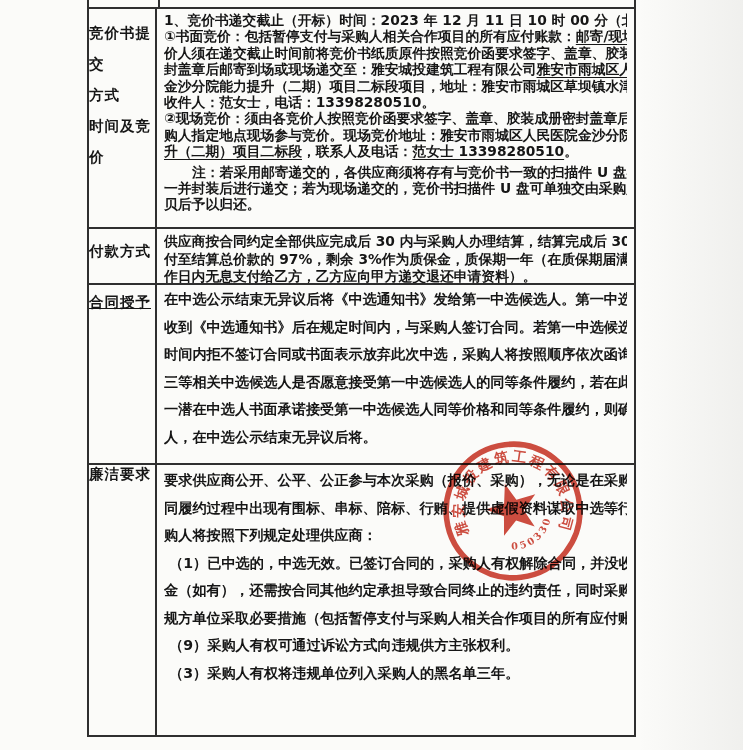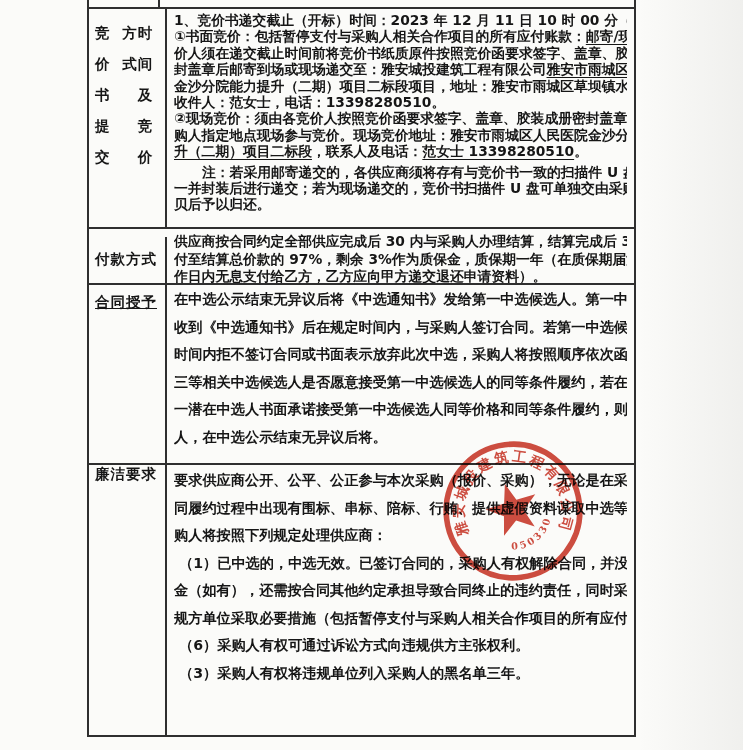--- a/index.html
+++ b/index.html
@@ -23,27 +23,27 @@
     border:2px solid #2f2f2f;box-sizing:border-box;
     display:flex;flex-direction:column;
   }
   .trow{display:flex;box-sizing:border-box;border-top:2px solid #2f2f2f;overflow:hidden;}
   .trow.first{border-top:none;}
   .r1{height:218px;flex:none;}
   .r2{height:56px;flex:none;}
   .r3{height:180px;flex:none;}
   .r4{flex:1;}
   .hcell{
-    width:78px;flex:none;border-right:2px solid #2f2f2f;box-sizing:border-box;
+    width:68px;flex:none;border-right:2px solid #2f2f2f;box-sizing:border-box;
     font-weight:bold;font-size:14.5px;letter-spacing:1px;color:#161616;
-    padding-left:6px;display:flex;flex-direction:row;
+    display:flex;flex-direction:column;
   }
   .r1 .hcell{padding-top:9px;}
   .r1 .hcell .hline{line-height:31px;}
-  .r2 .hcell{padding-top:13px;margin-top:8px;}
+  .r2 .hcell{padding-top:13px;}
   .r3 .hcell{padding-top:8px;text-decoration:underline;}
   .r4 .hcell{justify-content:flex-start;padding-bottom:14px;}
   .hline{line-height:18px;}
   .ccell{flex:1;padding:0 7px;overflow:hidden;box-sizing:border-box;}
   .para{
     white-space:nowrap;overflow:hidden;
     font-weight:bold;color:#161616;
   }
   .r1 .ccell{padding-top:3px;}
   .r1 .para{font-size:13.8px;line-height:16.4px;}
@@ -130,21 +130,21 @@
     <div class="hcell">
         <div class="hline">廉洁要求</div>
       </div>
     <div class="ccell">
         <div class="para"><span>要求供应商公开、公平、公正参与本次采购（报价、采购），无论是在采购过程或合</span></div>
         <div class="para"><span>同履约过程中出现有围标、串标、陪标、行贿、提供虚假资料谋取中选等行为的，采</span></div>
         <div class="para"><span>购人将按照下列规定处理供应商：</span></div>
         <div class="para ind1"><span>（1）已中选的，中选无效。已签订合同的，采购人有权解除合同，并没收相关保证</span></div>
         <div class="para"><span>金（如有），还需按合同其他约定承担导致合同终止的违约责任，同时采购人可对违</span></div>
         <div class="para"><span>规方单位采取必要措施（包括暂停支付与采购人相关合作项目的所有应付账款，或通</span></div>
-        <div class="para ind1"><span>（6）采购人有权可通过诉讼方式向违规供方主张权利。</span></div>
+        <div class="para ind1"><span>（9）采购人有权可通过诉讼方式向违规供方主张权利。</span></div>
         <div class="para ind1"><span>（3）采购人有权将违规单位列入采购人的黑名单三年。</span></div>
       </div>
   </div>
 
 </div>
 
 <div class="stamp">
   <svg viewBox="0 0 160 160">
     <defs>
       <path id="arcTop" d="M 35.6,100.7 A 49,49 0 1 1 124.4,100.7" fill="none"></path>

